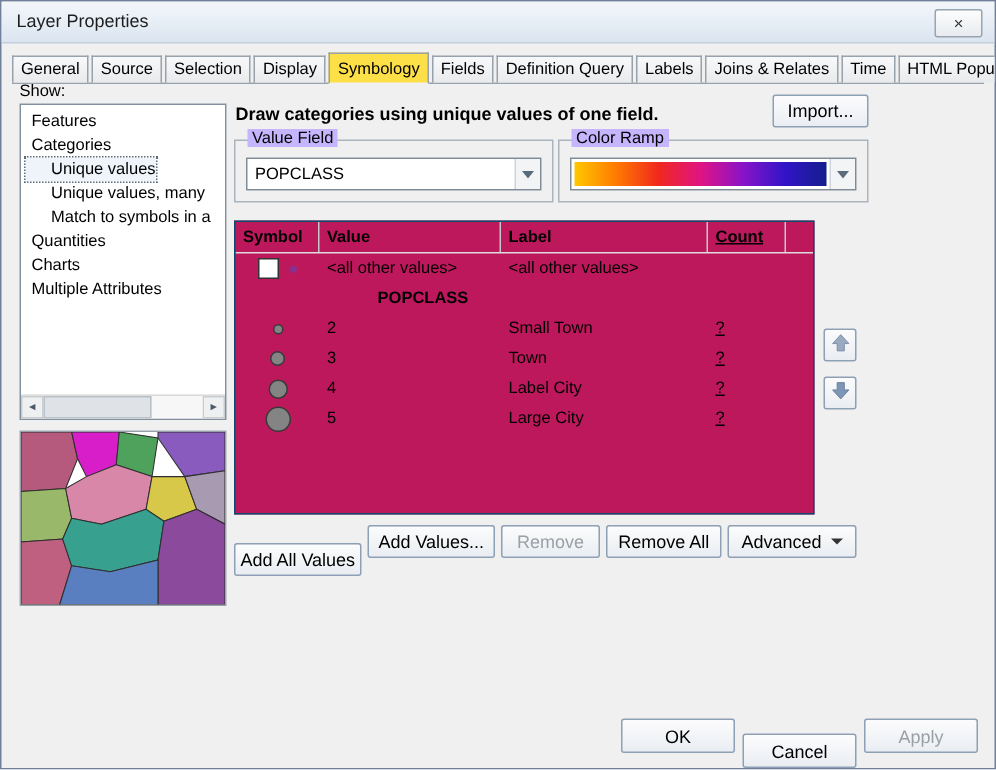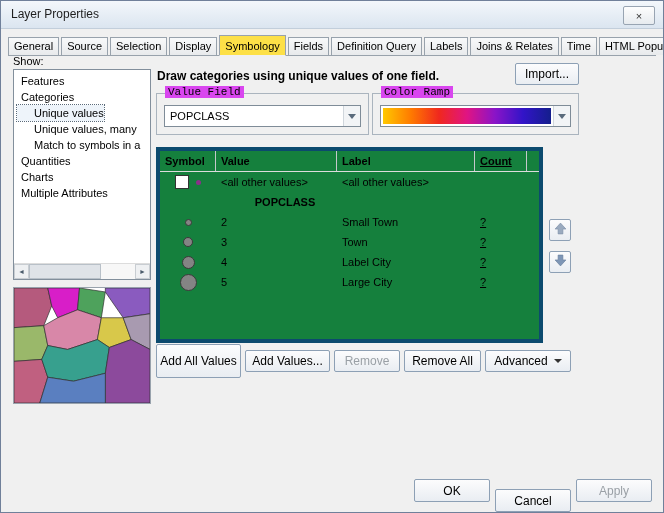--- a/index.html
+++ b/index.html
@@ -35,31 +35,31 @@
   .map-preview svg{display:block;width:100%;height:100%;}
 
   
   .heading{position:absolute;left:156px;top:68px;font-weight:bold;font-size:12px;}
   .btn{position:absolute;box-sizing:border-box;font-family:inherit;font-size:12px;text-align:center;border:1px solid #8da0b5;background:linear-gradient(#fcfcfd,#e9edf2);border-radius:2px;cursor:default;padding:0;}
   .btn.disabled{color:#9aa0a6;}
   .import-btn{left:514px;top:62px;width:64px;height:22px;}
 
   
   .group{position:absolute;border:1px solid #aab4be;box-sizing:border-box;}
-  .legend{position:absolute;top:-8px;left:8px;background:#d946ef;padding:0 3px;font-size:11px;font-family:Liberation Mono, monospace;}
+  .legend{position:absolute;top:-8px;left:8px;background:#c4b5fd;padding:0 3px;font-size:11px;}
   .value-field-group{left:155px;top:92px;width:213px;height:42px;}
   .color-ramp-group{left:371px;top:92px;width:207px;height:42px;}
   .combo{position:absolute;left:7px;top:11px;right:7px;height:22px;border:1px solid #7f8c98;background:#fff;display:flex;align-items:center;box-sizing:border-box;}
   .combo-text{flex:1;padding-left:5px;font-size:11px;}
   .combo-arrow{width:16px;align-self:stretch;display:flex;align-items:center;justify-content:center;background:#f2f4f6;border-left:1px solid #d0d6dc;}
   .tri-down{width:0;height:0;border:4px solid transparent;border-top:5px solid #5a6b7c;margin-top:5px;display:inline-block;}
   .ramp-swatch{flex:1;align-self:stretch;margin:2px;background:linear-gradient(to right,#ffc800,#ff7a00,#f0281e,#e01483,#8a14c8,#3214c8,#141e8c);}
 
   
-  .values-table{position:absolute;left:155px;top:146px;width:387px;height:196px;background:#15803d;border:4px solid #0c4a6e;box-sizing:border-box;font-size:11px;overflow:hidden;}
+  .values-table{position:absolute;left:155px;top:146px;width:387px;height:196px;background:#be185d;border:1px solid #0c4a6e;box-sizing:border-box;font-size:11px;overflow:hidden;}
   .thead{display:flex;height:20px;line-height:20px;font-weight:bold;border-bottom:1px solid #dcdcdc;}
   .th{box-sizing:border-box;padding-left:5px;border-right:1px solid #c4c8cc;}
   .col-symbol{width:56px;}
   .col-value{width:121px;}
   .col-label{width:138px;}
   .col-count{width:52px;text-decoration:underline;}
   .col-rest{flex:1;border-right:none;}
   .tr{display:flex;height:20px;align-items:center;}
   .td{box-sizing:border-box;padding-left:5px;}
   .td.col-symbol{display:flex;align-items:center;justify-content:center;padding-left:0;}
@@ -72,21 +72,21 @@
   .c4{width:17px;height:17px;}
   .tr.heading-row .td{font-weight:bold;}
   .td.center{text-align:center;padding-left:0;}
 
   
   .arrow-btn{width:22px;height:22px;display:flex;align-items:center;justify-content:center;}
   .up-btn{left:548px;top:218px;}
   .down-btn{left:548px;top:250px;}
 
   
-  .add-all-btn{left:155px;top:343px;width:85px;height:34px;}
+  .add-all-btn{left:155px;top:361px;width:85px;height:22px;}
   .add-values-btn{left:244px;top:349px;width:85px;height:22px;}
   .remove-btn{left:333px;top:349px;width:66px;height:22px;}
   .remove-all-btn{left:403px;top:349px;width:77px;height:22px;}
   .advanced-btn{left:484px;top:349px;width:86px;height:22px;display:flex;align-items:center;justify-content:center;gap:6px;}
   .caret{width:0;height:0;border:4px solid transparent;border-top:4px solid #333;margin-top:4px;display:inline-block;}
 
   
   .ok-btn{left:413px;top:478px;width:76px;height:23px;}
   .cancel-btn{left:494px;top:478px;width:76px;height:23px;margin-top:10px;}
   .apply-btn{left:575px;top:478px;width:76px;height:23px;}

